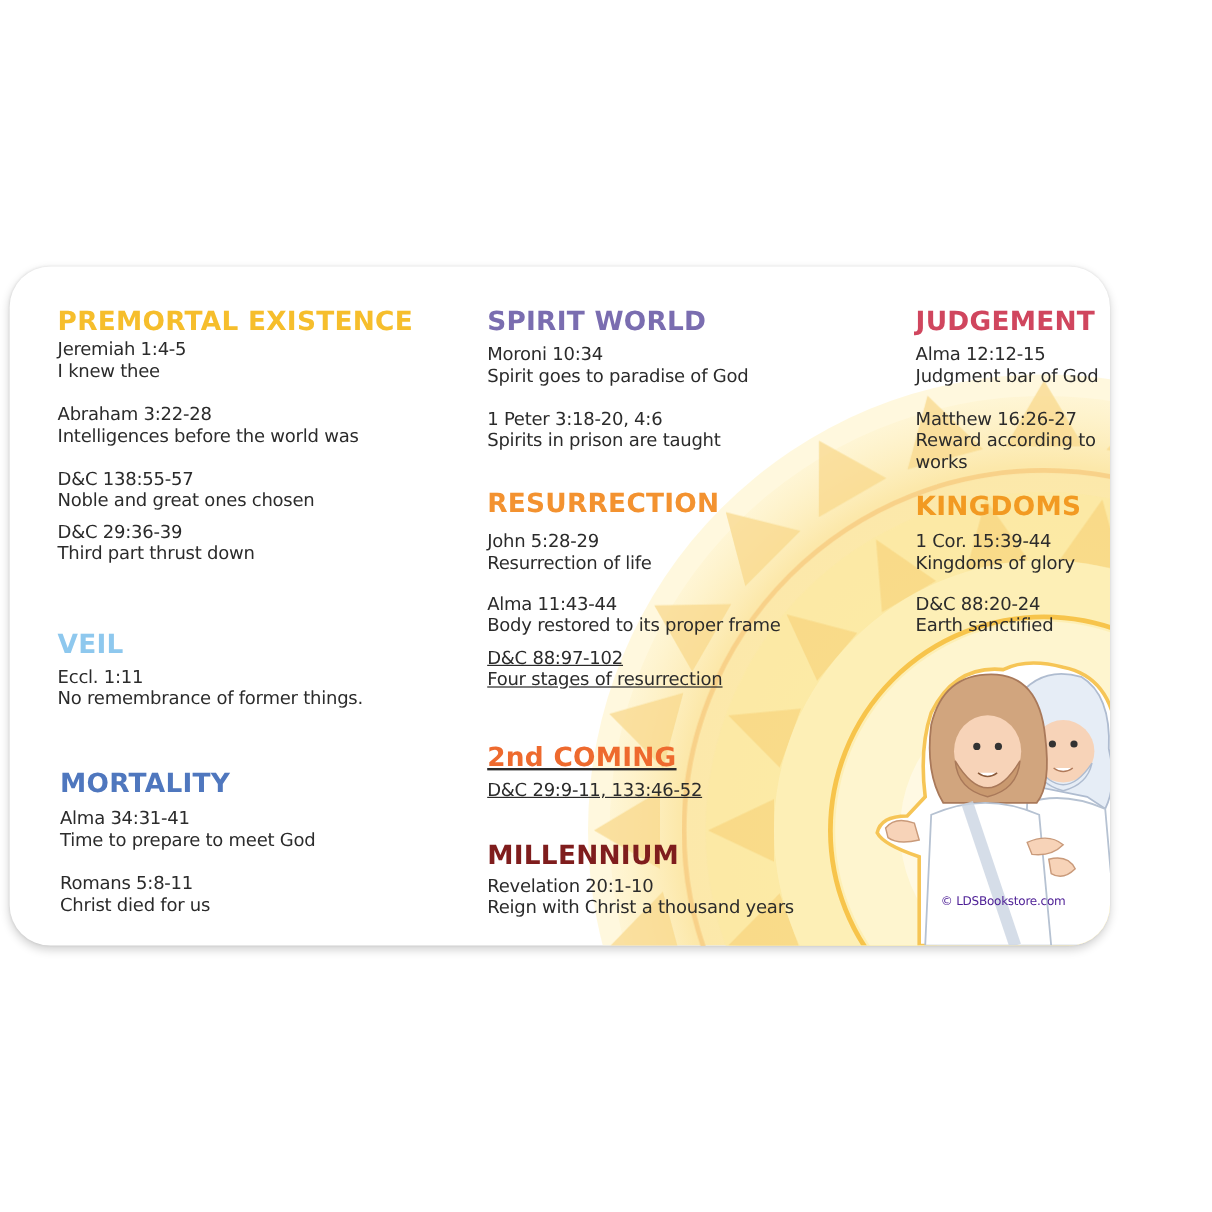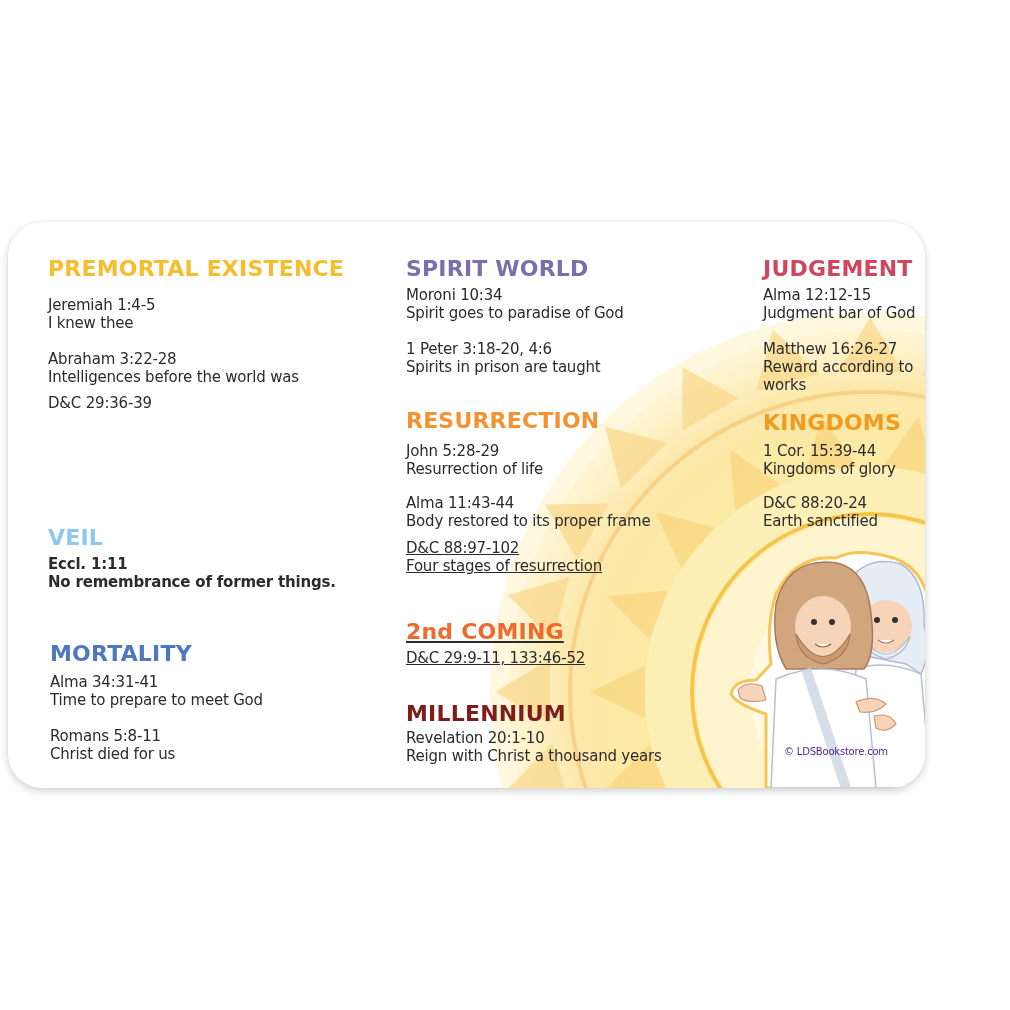--- a/index.html
+++ b/index.html
@@ -91,36 +91,41 @@
     <path d="M50,135 Q95,115 140,135 L150,244 L45,244 Z" fill="#ffffff" stroke="#B6C2D2" stroke-width="1.5"></path>
     <path d="M80,125 L120,244" stroke="#CAD4E2" stroke-width="10" fill="none" opacity="0.8"></path>
 
     <path d="M12,146 Q20,136 36,142 L40,156 Q22,160 14,154 Z" fill="#F7D3B8" stroke="#C99A7A" stroke-width="1.2"></path>
     <path d="M130,158 Q148,150 160,160 Q150,170 134,168 Z" fill="#F7D3B8" stroke="#C99A7A" stroke-width="1.2"></path>
     <path d="M148,172 Q164,168 170,180 Q160,190 150,184 Z" fill="#F7D3B8" stroke="#C99A7A" stroke-width="1.2"></path>
   </svg>
 
   <div class="section" style="left:40px; top:34px;">
     <h2 class="heading" style="color:#F6BE2C;">PREMORTAL EXISTENCE</h2>
-    <div class="entry" style="margin-top:14px;">
+    <div class="entry" style="margin-top:0;">
       <p class="ref">Jeremiah 1:4-5</p>
       <p class="desc">I knew thee</p>
     </div>
     <div class="entry" style="margin-top:18px;">
       <p class="ref">Abraham 3:22-28</p>
       <p class="desc">Intelligences before the world was</p>
     </div>
+    <div class="entry" style="margin-top:18px;">
+      <p class="ref">D&amp;C 138:55-57</p>
+      <p class="desc">Noble and great ones chosen</p>
+    </div>
     <div class="entry" style="margin-top:8px;">
       <p class="ref">D&amp;C 29:36-39</p>
+      <p class="desc">Third part thrust down</p>
     </div>
   </div>
 
   <div class="section" style="left:40px; top:303px;">
     <h2 class="heading" style="color:#8EC8EE;">VEIL</h2>
-    <div class="entry" style="margin-top:4px;font-weight:bold;">
+    <div class="entry" style="margin-top:4px;">
       <p class="ref">Eccl. 1:11</p>
       <p class="desc">No remembrance of former things.</p>
     </div>
   </div>
 
   <div class="section" style="left:42px; top:419px;">
     <h2 class="heading" style="color:#4F77BE;">MORTALITY</h2>
     <div class="entry" style="margin-top:6px;">
       <p class="ref">Alma 34:31-41</p>
       <p class="desc">Time to prepare to meet God</p>

